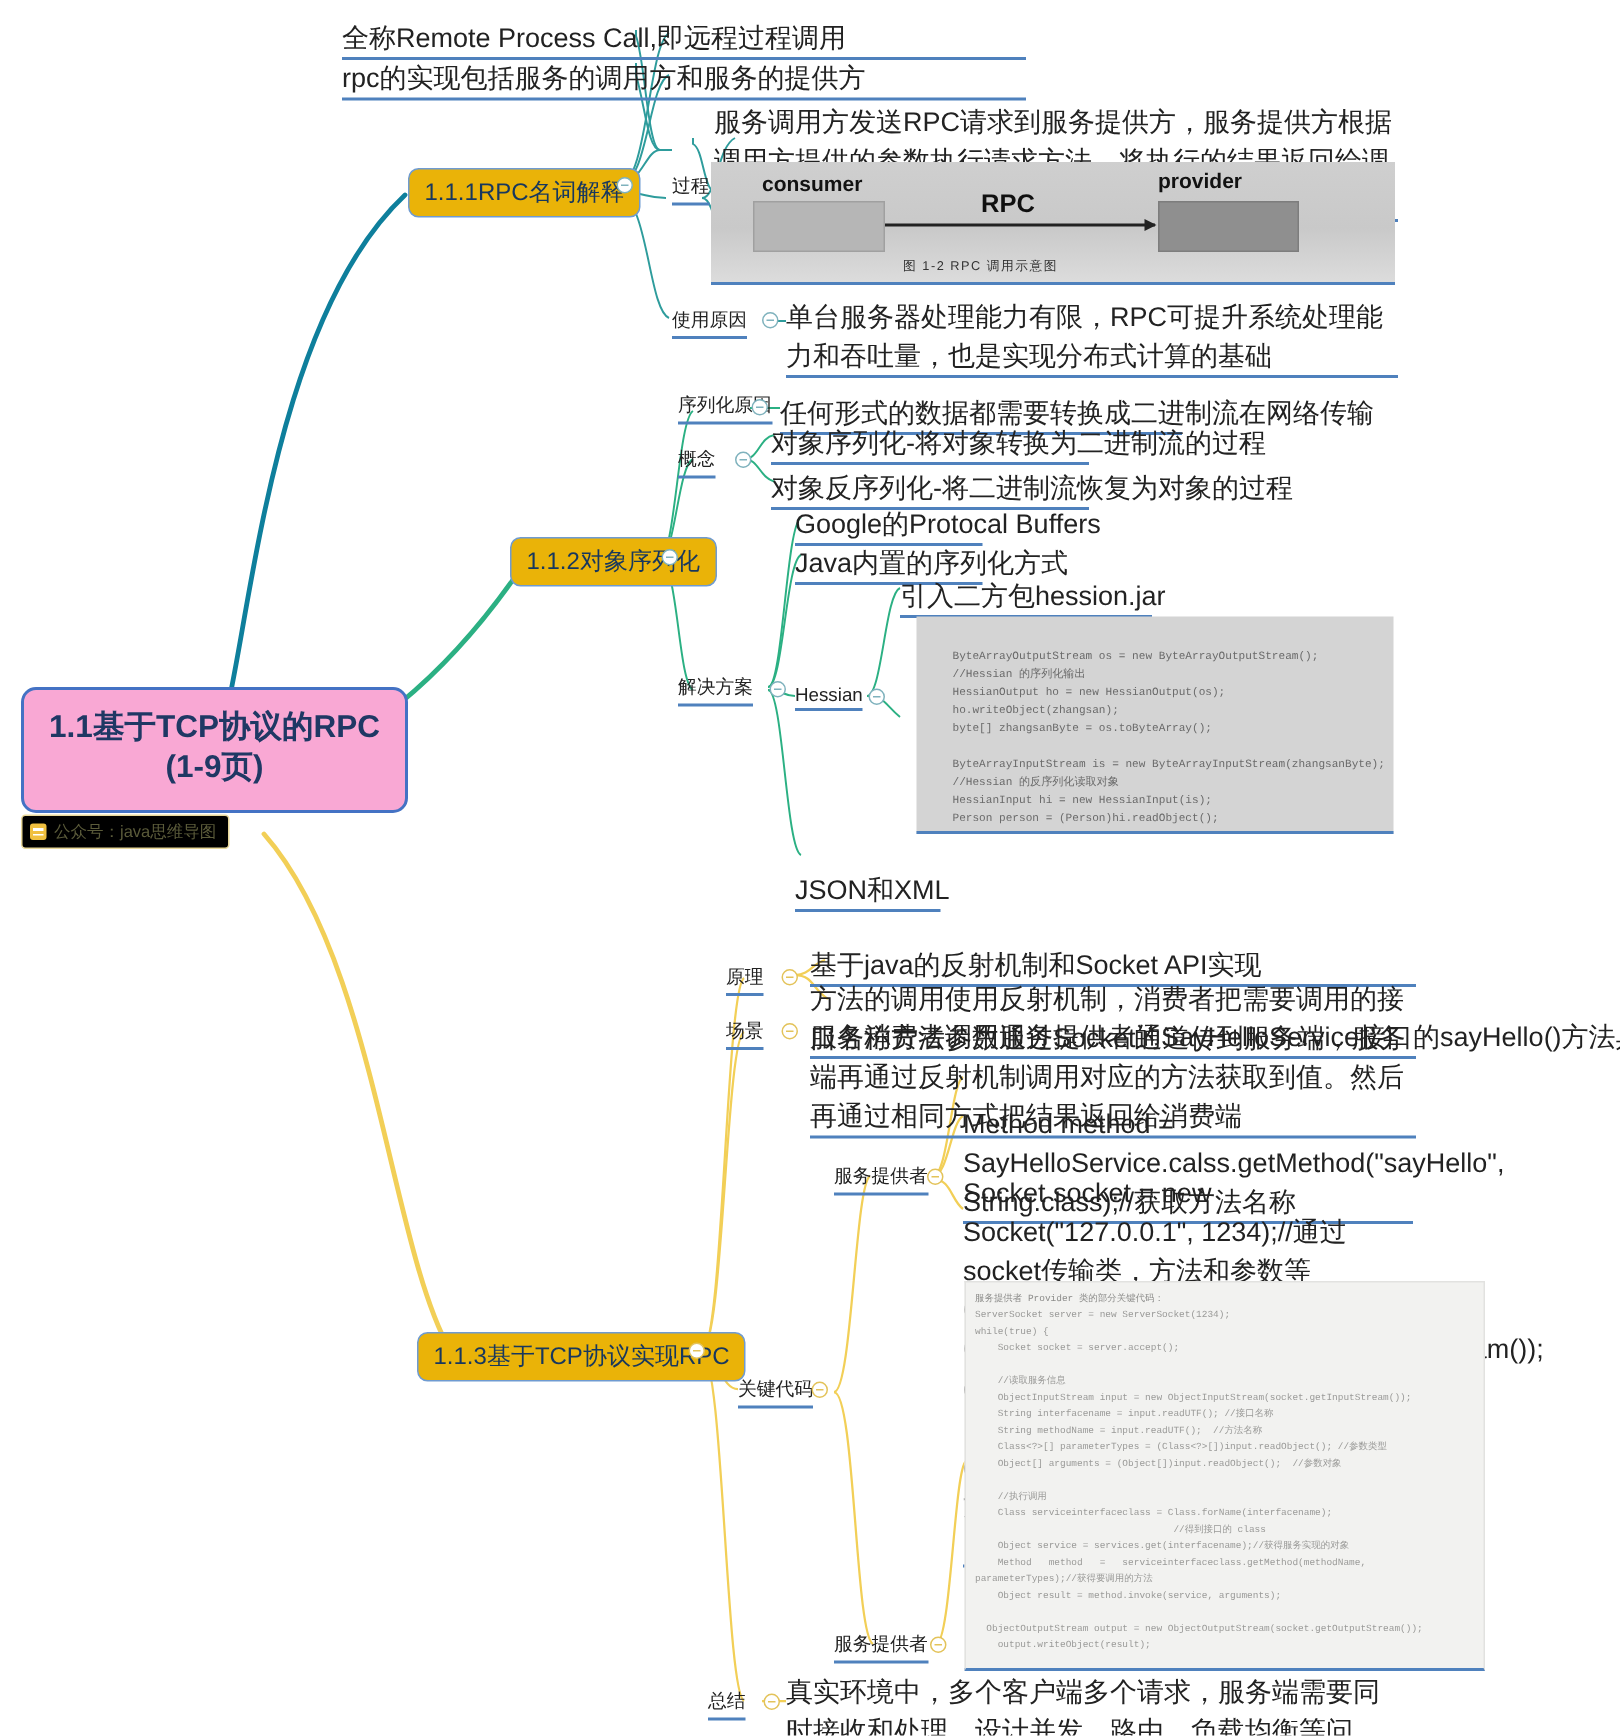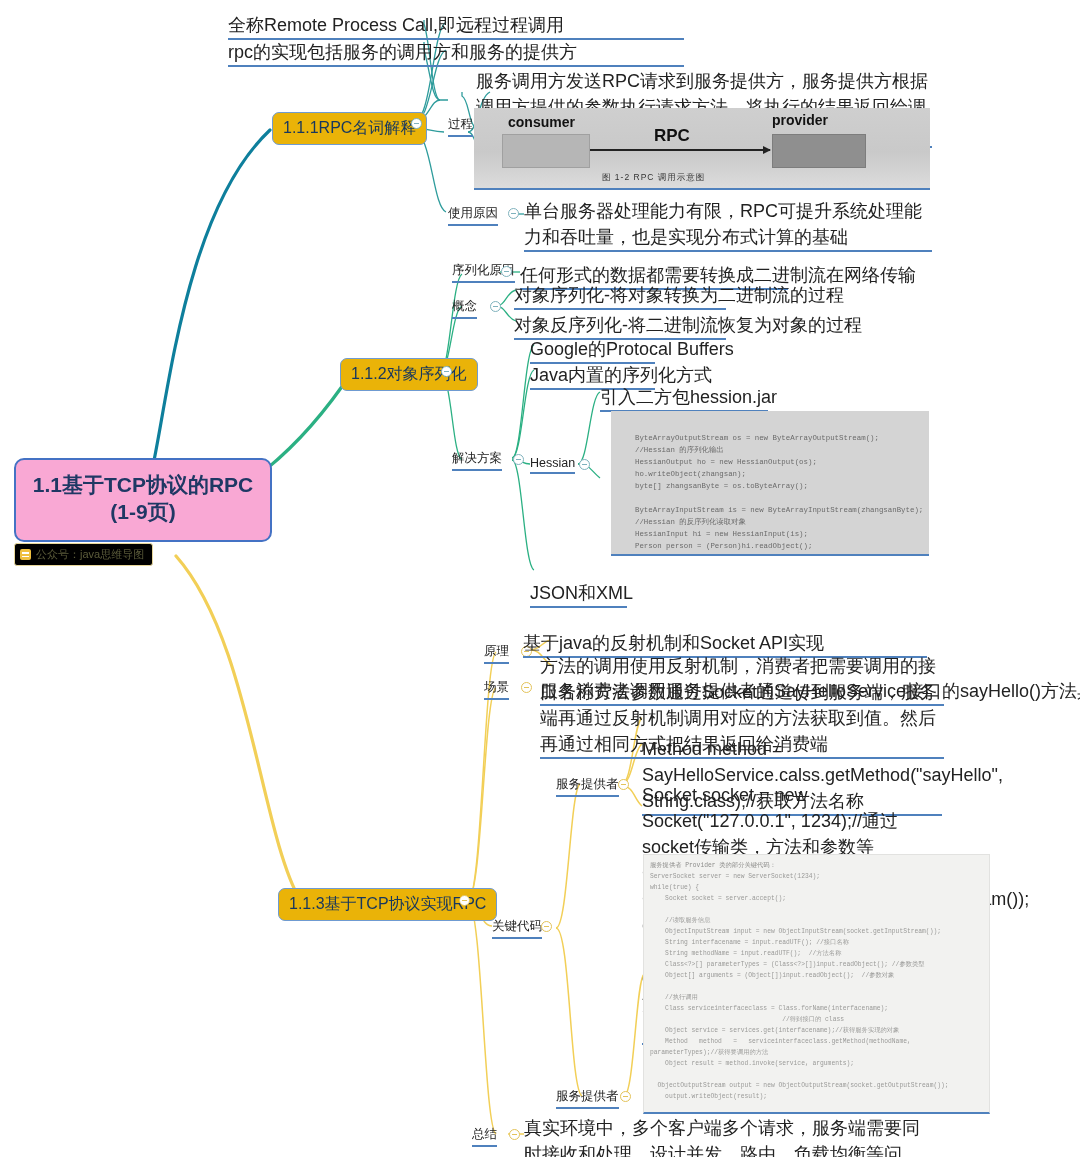--- a/index.html
+++ b/index.html
@@ -253,21 +253,21 @@
 
   <div class="leaf nowrap" style="left:530px;top:560px;width:97px;margin-top:20px;">JSON和XML</div>
 
   <div class="topic1" style="left:278px;top:888px;">
     <span>1.1.3基于TCP协议实现RPC</span>
   </div>
   <div class="toggle yellow" style="left:459px;top:895px;"></div>
 
   <div class="label ul" style="left:484px;top:643px;">原理</div>
   <div class="toggle yellow" style="left:521px;top:646px;"></div>
-  <div class="leaf nowrap" style="left:523px;top:630px;width:404px;">基于java的反射机制和Socket API实现</div>
+  <div class="leaf nowrap" style="left:540px;top:630px;width:404px;">基于java的反射机制和Socket API实现</div>
   <div class="leaf" style="left:540px;top:653px;width:404px;">方法的调用使用反射机制，消费者把需要调用的接口名称方法参数通过Socket通道传到服务端，服务端再通过反射机制调用对应的方法获取到值。然后再通过相同方式把结果返回给消费端</div>
 
   <div class="label ul" style="left:484px;top:679px;">场景</div>
   <div class="toggle yellow" style="left:521px;top:682px;"></div>
   <div class="leaf nowrap" style="left:540px;top:678px;width:404px;">服务消费者调用服务提供者的SayHelloService接口的sayHello()方法具体实现获取结果</div>
 
   <div class="label ul" style="left:492px;top:918px;">关键代码</div>
   <div class="toggle yellow" style="left:541px;top:921px;"></div>
 
   <div class="label ul" style="left:556px;top:776px;">服务提供者</div>

